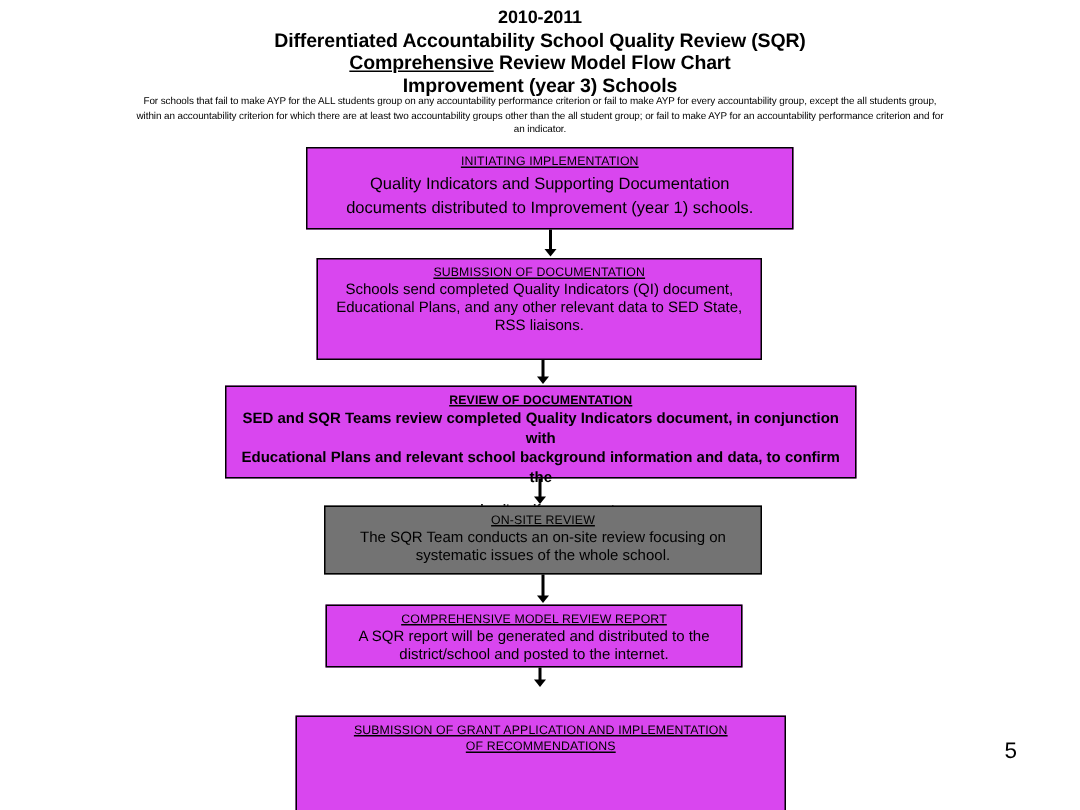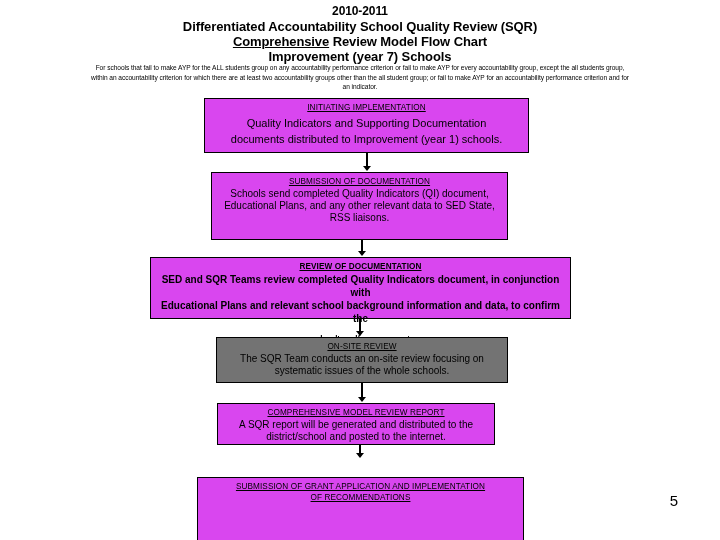--- a/index.html
+++ b/index.html
@@ -140,21 +140,21 @@
     text-align: right;
   }
 </style>
 </head>
 <body>
 
 <div id="title-block">
   <div class="title-line l1">2010-2011</div>
   <div class="title-line">Differentiated Accountability School Quality Review (SQR)</div>
   <div class="title-line"><span class="title-underline">Comprehensive</span><span> Review Model Flow Chart</span></div>
-  <div class="title-line">Improvement (year 7) Schools</div>
+  <div class="title-line">Improvement (year 3) Schools</div>
 </div>
 
 <div id="intro-paragraph">For schools that fail to make AYP for the ALL students group on any accountability performance criterion or fail to make AYP for every accountability group, except the all students group, within an accountability criterion for which there are at least two accountability groups other than the all student group; or fail to make AYP for an accountability performance criterion and for an indicator.</div>
 
 <div class="flow-box" id="box-initiating">
   <div class="box-header">INITIATING IMPLEMENTATION</div>
   <div class="box-body">Quality Indicators and Supporting Documentation
 documents distributed to Improvement (year 1) schools.</div>
 </div>
 
@@ -168,21 +168,21 @@
 <div class="flow-box" id="box-review-doc">
   <div class="box-header">REVIEW OF DOCUMENTATION</div>
   <div class="box-body">SED and SQR Teams review completed Quality Indicators document, in conjunction with
 Educational Plans and relevant school background information and data, to confirm the</div>
   <div class="box-body-extra">school's self-assessment</div>
 </div>
 
 <div class="flow-box accent" id="box-onsite">
   <div class="box-header">ON-SITE REVIEW</div>
   <div class="box-body">The SQR Team conducts an on-site review focusing on
-systematic issues of the whole schools.</div>
+systematic issues of the whole school.</div>
 </div>
 
 <div class="flow-box" id="box-report">
   <div class="box-header">COMPREHENSIVE MODEL REVIEW REPORT</div>
   <div class="box-body">A SQR report will be generated and distributed to the
 district/school and posted to the internet.</div>
 </div>
 
 <div class="flow-box" id="box-grant">
   <div class="box-header">SUBMISSION OF GRANT APPLICATION AND IMPLEMENTATION

